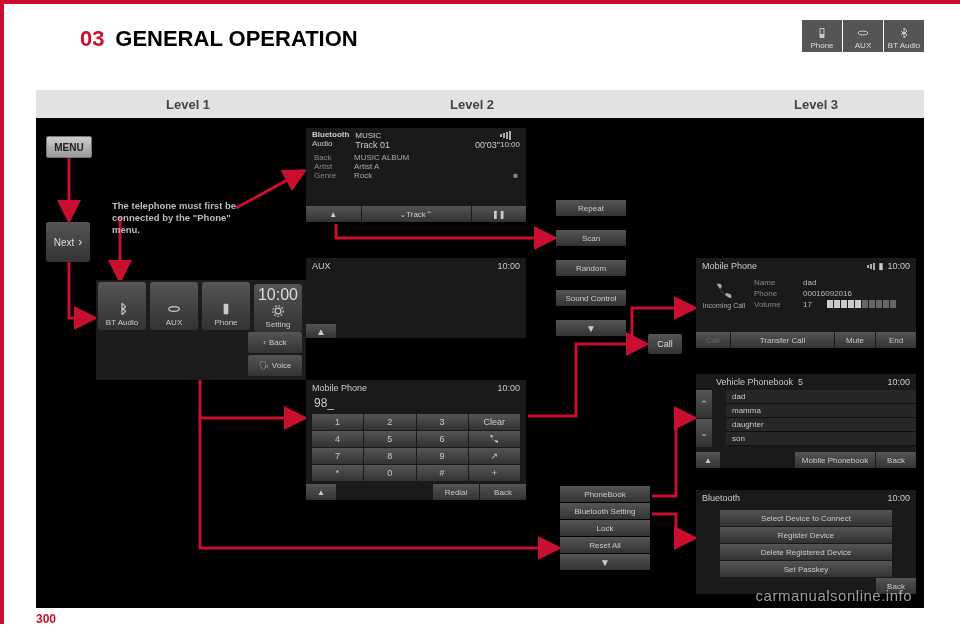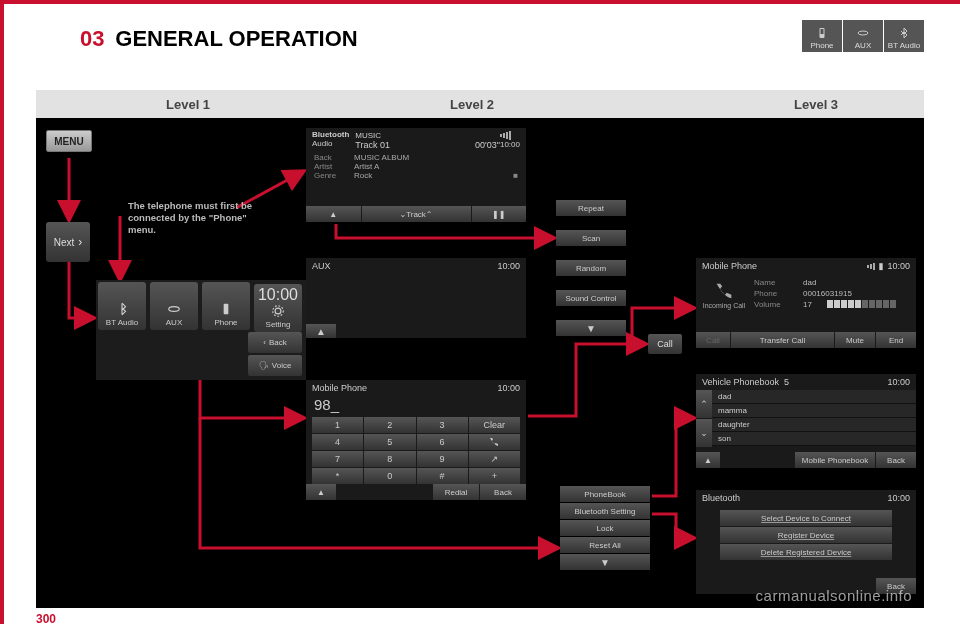--- a/index.html
+++ b/index.html
@@ -55,37 +55,37 @@
   .lvl3 { left: 758px; }
   
   .workspace {
     position: absolute; left: 36px; top: 118px;
     width: 888px; height: 490px;
     background: #000;
   }
   
   svg.arrows { position: absolute; left: 0; top: 0; width: 888px; height: 490px; pointer-events: none; }
   .menu-btn {
-    position: absolute; left: 10px; top: 12px;
+    position: absolute; left: 10px; top: 18px;
     width: 46px; height: 22px;
     background: linear-gradient(#ccc,#999);
     border: 1px solid #777; border-radius: 2px;
     color: #222; font-size: 10px; font-weight: bold;
     display: flex; align-items: center; justify-content: center;
   }
   .next-btn {
     position: absolute; left: 10px; top: 104px;
     width: 44px; height: 40px;
     background: linear-gradient(#555,#333);
     border-radius: 3px; color: #ddd; font-size: 10px;
     display: flex; align-items: center; justify-content: center; gap: 4px;
   }
   .next-btn .chev { font-size: 12px; }
   .note {
-    position: absolute; left: 92px; top: 82px; width: 140px;
+    position: absolute; left: 76px; top: 82px; width: 140px;
     color: #bbb; font-size: 9.5px; font-weight: bold; line-height: 1.25;
     filter: blur(0.3px);
   }
   
   .main-screen {
     position: absolute; left: 60px; top: 162px;
     width: 210px; height: 100px;
     background: #1c1c1c; display: flex; flex-wrap: wrap;
   }
   .main-screen .tile {
@@ -156,21 +156,21 @@
     height: 14px; width: 30px; background: linear-gradient(#555,#333);
     display:flex;align-items:center;justify-content:center;color:#ccc;
   }
   
   .dial-screen {
     position: absolute; left: 270px; top: 262px;
     width: 220px; height: 120px;
     background: #1a1a1a;
   }
   .dial-screen .head { display:flex;justify-content:space-between;padding:3px 6px;font-size:9px;color:#ccc;}
-  .dial-screen .display { padding: 0 8px; color: #ccc; font-size: 15px; }
+  .dial-screen .display { padding: 0 8px; color: #ccc; font-size: 12px; }
   .keypad {
     display: grid; grid-template-columns: repeat(4, 1fr);
     gap: 1px; padding: 4px 6px 0 6px;
   }
   .keypad .k {
     height: 16px; background: linear-gradient(#555,#333);
     display:flex;align-items:center;justify-content:center; font-size: 9px; color:#ccc;
   }
   .dial-screen .foot { position:absolute;bottom:0;left:0;width:100%;display:flex;gap:1px;}
   .dial-screen .foot .fb { height:16px; background:linear-gradient(#555,#333);display:flex;align-items:center;justify-content:center;font-size:8px;color:#ccc;}
@@ -211,39 +211,40 @@
   .incoming .volbar { display:flex;gap:1px;}
   .incoming .volbar .seg { width:6px;height:8px;background:#666;}
   .incoming .volbar .seg.on { background:#ccc;}
   .incoming .foot { position:absolute;bottom:0;left:0;width:100%;display:flex;gap:1px;}
   .incoming .foot .fb { height:16px;background:linear-gradient(#555,#333);display:flex;align-items:center;justify-content:center;font-size:8px;color:#ccc;}
   
   .phbook {
     position: absolute; left: 660px; top: 256px;
     width: 220px; height: 94px;
     background: #1a1a1a;
+    padding-left: 14px;
   }
   .phbook .head { display:flex;justify-content:space-between;padding:3px 6px;font-size:9px;color:#ccc;}
   .phbook .list { padding: 0 0 0 16px; position:relative;}
   .phbook .list .itm {
     height: 14px; background:#272727; border-bottom:1px solid #111;
     display:flex;align-items:center;padding-left:6px;font-size:8px;color:#ccc;
   }
   .phbook .updown { position:absolute;left:0;top:16px;width:16px;display:flex;flex-direction:column;}
   .phbook .updown .ud { height:28px;background:linear-gradient(#555,#333);display:flex;align-items:center;justify-content:center;color:#ccc;font-size:9px;margin-bottom:1px;}
   .phbook .foot { position:absolute;bottom:0;left:0;width:100%;display:flex;gap:1px;}
   .phbook .foot .fb { height:16px;background:linear-gradient(#555,#333);display:flex;align-items:center;justify-content:center;font-size:8px;color:#ccc;}
   
   .btset {
     position: absolute; left: 660px; top: 372px;
     width: 220px; height: 104px;
     background: #1a1a1a;
   }
   .btset .head { display:flex;justify-content:space-between;padding:3px 6px;font-size:9px;color:#ccc;}
-  .btset .stack { padding: 4px 24px 12px 24px; display:flex;flex-direction:column;gap:1px;text-decoration:underline;}
+  .btset .stack { padding: 4px 24px 12px 24px; display:flex;flex-direction:column;gap:1px;}
   .btset .stack .itm {
     height:16px; background:linear-gradient(#555,#333);
     display:flex;align-items:center;justify-content:center;font-size:8px;color:#ccc;
   }
   .btset .foot { position:absolute;bottom:0;right:0;}
   .btset .foot .fb { width:40px;height:16px;background:linear-gradient(#555,#333);display:flex;align-items:center;justify-content:center;font-size:8px;color:#ccc;}
   
   .watermark {
     position: absolute; right: 12px; bottom: 4px;
     font-size: 15px; color: rgba(255,255,255,0.6); letter-spacing: 0.5px;
@@ -494,21 +495,21 @@
           </svg>
         <span>Incoming Call</span>
       </div>
       <div class="info">
         <div class="r">
             <span class="lbl">Name</span>
             <span>dad</span>
           </div>
         <div class="r">
             <span class="lbl">Phone</span>
-            <span>00016031915</span>
+            <span>00016092016</span>
           </div>
         <div class="r">
             <span class="lbl">Volume</span>
             <span>17</span>
           <span class="volbar">
             <span class="seg on"></span>
               <span class="seg on"></span>
               <span class="seg on"></span>
               <span class="seg on"></span>
               <span class="seg on"></span>
@@ -554,20 +555,21 @@
 
   <div class="btset">
     <div class="head">
       <span>Bluetooth</span>
       <span>10:00</span>
     </div>
     <div class="stack">
       <div class="itm">Select Device to Connect</div>
       <div class="itm">Register Device</div>
       <div class="itm">Delete Registered Device</div>
+      <div class="itm">Set Passkey</div>
     </div>
     <div class="foot">
         <div class="fb">Back</div>
       </div>
   </div>
 
   <div class="watermark">carmanualsonline.info</div>
 </div>
 
 <div class="pagenum">300</div>

